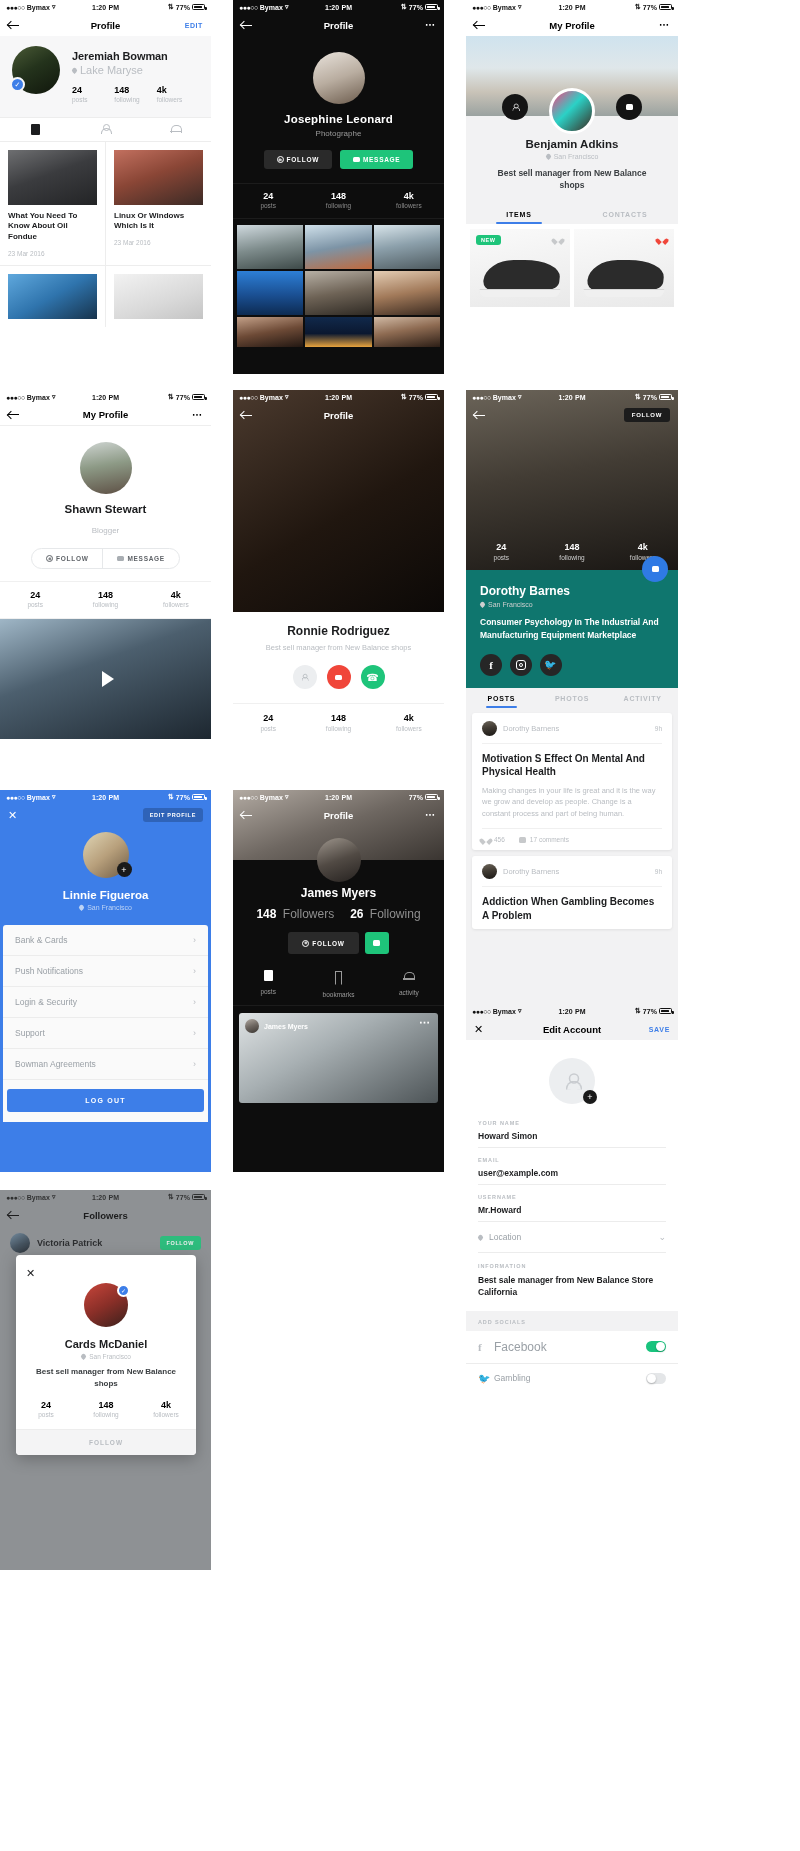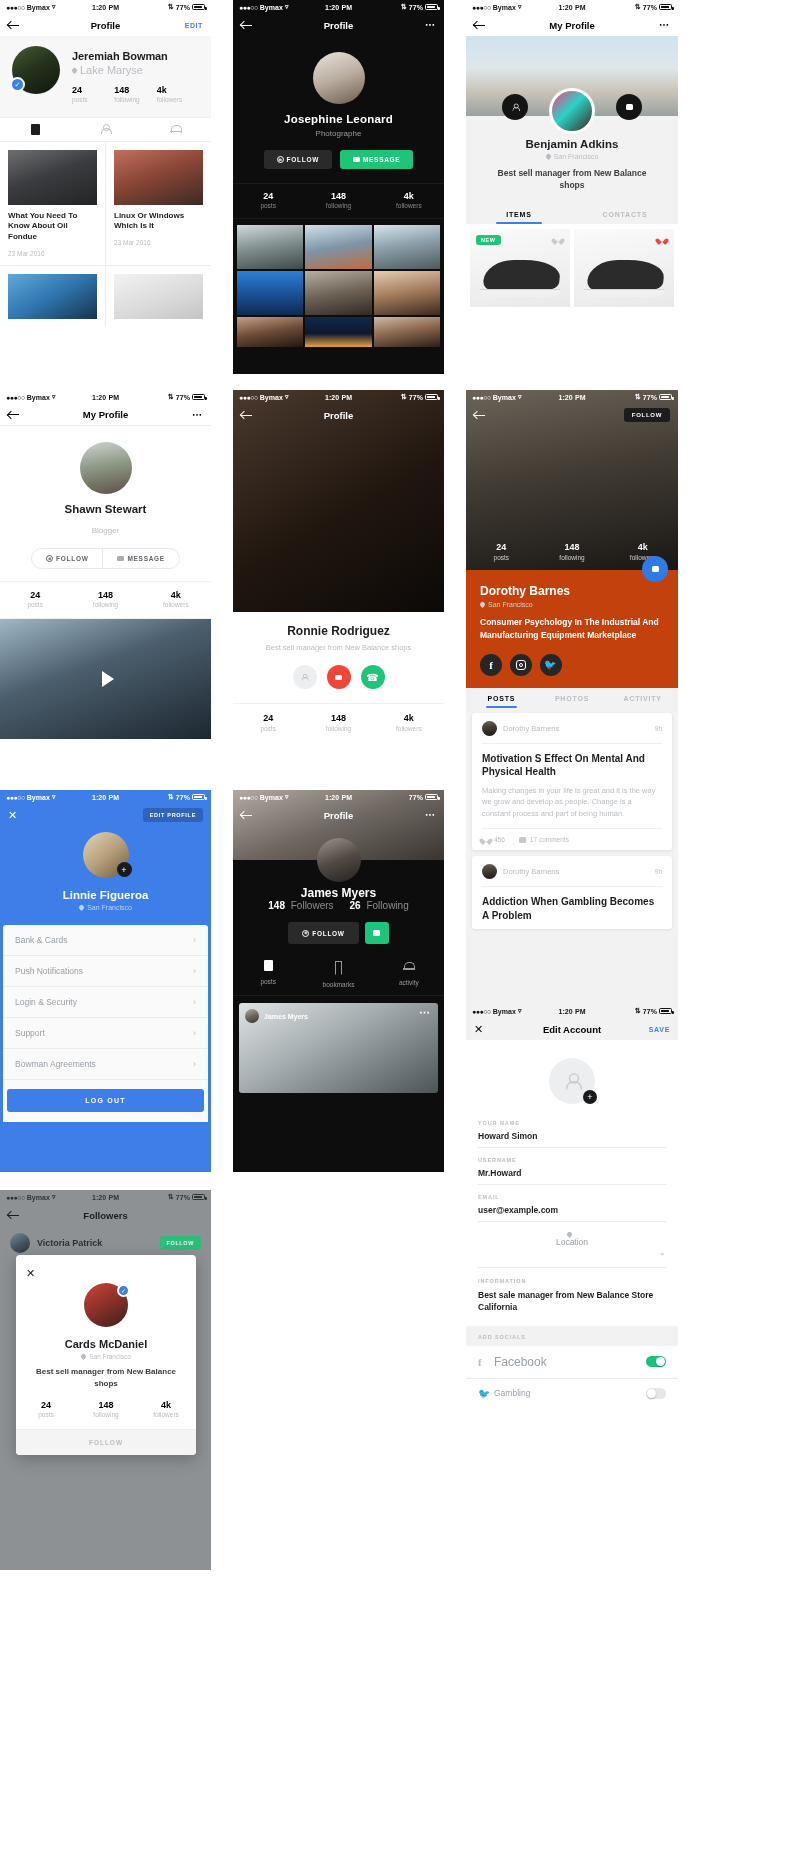--- a/index.html
+++ b/index.html
@@ -506,21 +506,21 @@
           </div>
         <div>
           <div class="num">4k</div>
           <div class="lbl" style="color:#cfcfcf;">followers</div>
           </div>
       </div>
       <div class="rnd" style="position:absolute;right:10px;bottom:-12px;width:26px;height:26px;background:#2f7ae5;">
         <span class="chat-g" style="color:#fff;"></span>
         </div>
     </div>
-    <div style="background:#c2410c;padding:14px 14px 12px;">
+    <div style="background:#0f766e;padding:14px 14px 12px;">
       <div style="color:#fff;font-size:12px;font-weight:700;">Dorothy Barnes</div>
       <div style="display:flex;align-items:center;gap:3px;margin-top:3px;">
         <span class="pin" style="color:#cfcfcf;"></span>
         <span style="color:#cfcfcf;font-size:7px;">San Francisco</span>
       </div>
       <div style="color:#fff;font-size:8.5px;font-weight:700;line-height:1.5;margin-top:8px;">Consumer Psychology In The Industrial And Manufacturing Equipment Marketplace</div>
       <div style="display:flex;gap:8px;margin-top:12px;">
         <span class="rnd" style="width:22px;height:22px;background:#262626;color:#fff;font-size:11px;font-family:'Liberation Serif',serif;font-weight:700;">f</span>
         <span class="rnd" style="width:22px;height:22px;background:#262626;color:#fff;">
           <span style="width:10px;height:10px;border:1.4px solid #fff;border-radius:3px;display:block;position:relative;">
@@ -653,21 +653,21 @@
       <div class="nav" style="color:#fff;">
         <span class="lft arrow-l"></span>
         <span class="title">Profile</span>
         <span class="rgt ellipsis">⋯</span>
       </div>
       <div class="av img-james" style="position:absolute;left:50%;bottom:-22px;transform:translateX(-50%);width:44px;height:44px;
                   background:linear-gradient(160deg,#9d958c,#514a44 50%,#262220);"></div>
     </div>
     <div style="text-align:center;padding:26px 0 0;">
       <div style="color:#fff;font-size:12px;font-weight:700;">James Myers</div>
-      <div style="display:flex;justify-content:center;gap:16px;font-size:10px;">
+      <div style="display:flex;justify-content:center;gap:16px;margin-top:7px;font-size:12px;">
         <span>
           <b style="color:#fff;">148</b>
           <span style="color:#8f8f8f;margin-left:3px;">Followers</span>
         </span>
         <span>
           <b style="color:#fff;">26</b>
           <span style="color:#8f8f8f;margin-left:3px;">Following</span>
         </span>
       </div>
       <div style="display:flex;gap:6px;justify-content:center;margin-top:11px;">
@@ -728,28 +728,28 @@
         <span class="ic ic-person" style="color:#c9ccd0;transform:scale(1.5);"></span>
         <span class="rnd" style="position:absolute;right:-2px;bottom:0;width:14px;height:14px;background:#1a1a1a;color:#fff;font-size:9px;">+</span>
       </div>
     </div>
     <div style="padding:0 12px;">
       <div style="padding-bottom:6px;border-bottom:1px solid #ececec;">
         <div class="sect-lbl">YOUR NAME</div>
         <div class="field-val" style="margin-top:5px;">Howard Simon</div>
       </div>
       <div style="padding:9px 0 6px;border-bottom:1px solid #ececec;">
+        <div class="sect-lbl">EMAIL</div>
+        <div class="field-val" style="margin-top:5px;">user@example.com</div>
+      </div>
+      <div style="padding:9px 0 6px;border-bottom:1px solid #ececec;">
         <div class="sect-lbl">USERNAME</div>
         <div class="field-val" style="margin-top:5px;">Mr.Howard</div>
       </div>
-      <div style="padding:9px 0 6px;border-bottom:1px solid #ececec;">
-        <div class="sect-lbl">EMAIL</div>
-        <div class="field-val" style="margin-top:5px;">user@example.com</div>
-      </div>
-      <div style="display:flex;align-items:center;padding:10px 0;border-bottom:1px solid #ececec;flex-direction:column;">
+      <div style="display:flex;align-items:center;padding:10px 0;border-bottom:1px solid #ececec;">
         <span class="pin muted" style="margin-right:6px;"></span>
         <span class="grey-t" style="font-size:8.5px;">Location</span>
         <span class="muted" style="margin-left:auto;font-size:9px;">⌄</span>
       </div>
       <div style="padding:10px 0 6px;">
         <div class="sect-lbl">INFORMATION</div>
         <div class="field-val" style="margin-top:5px;line-height:1.45;">Best sale manager from New Balance Store California</div>
       </div>
     </div>
     <div style="background:#f2f2f3;padding:8px 12px 6px;margin-top:6px;">

